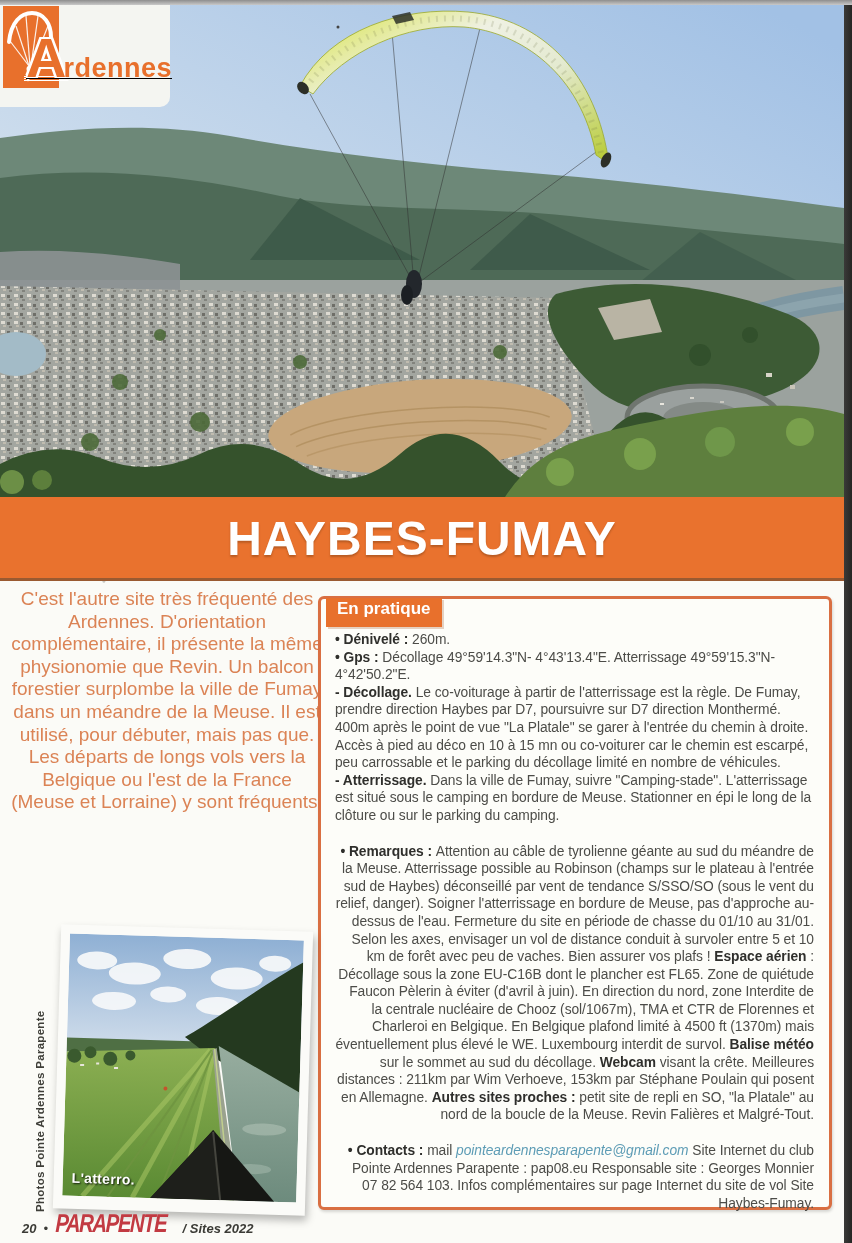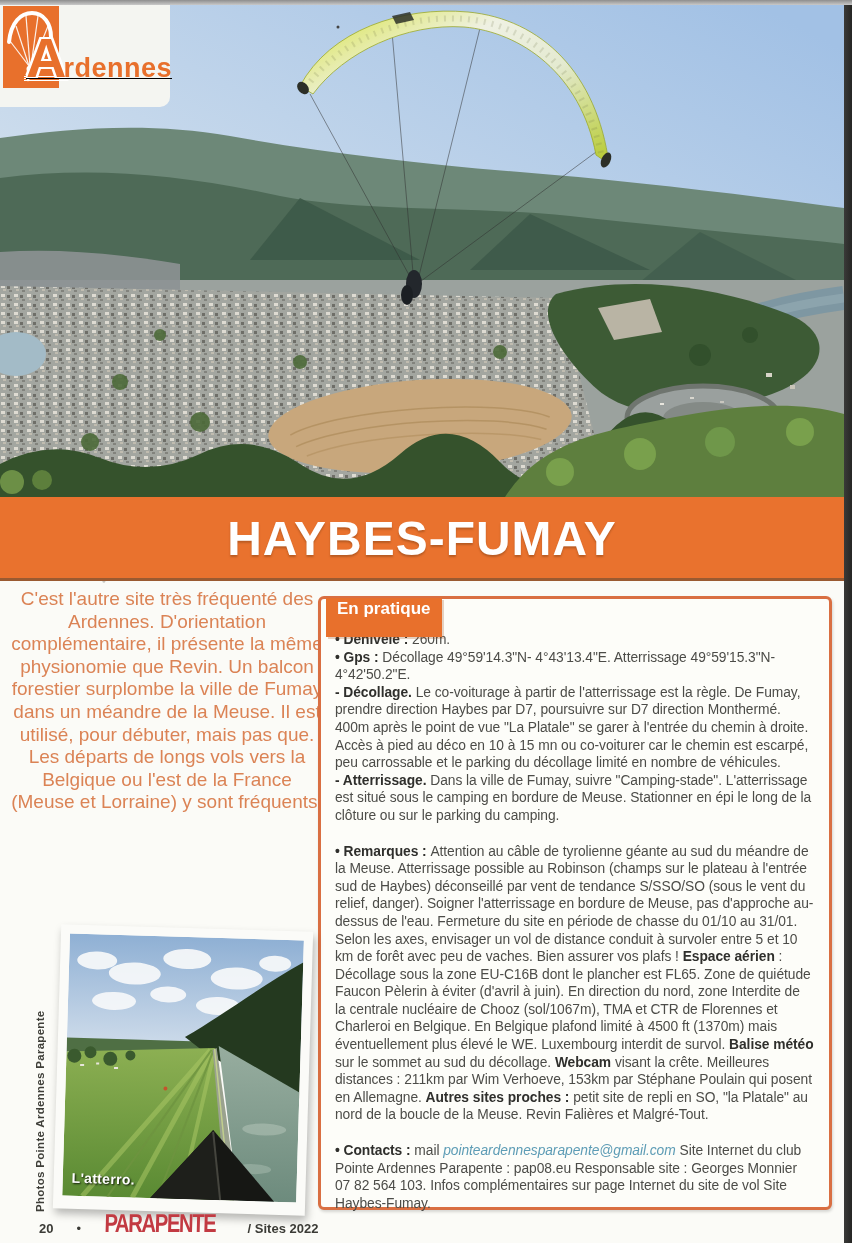--- a/index.html
+++ b/index.html
@@ -52,48 +52,48 @@
   .intro{position:absolute;left:8px;top:588px;width:318px;margin:0;
     text-align:center;color:var(--intro-text-color,#db8355);
     font-size:19px;line-height:22.6px;}
 
   
   .practice{position:absolute;left:318px;top:596px;width:514px;height:614px;
     background:#fdfdf9;border:3px solid #d96f42;border-radius:6px;
     box-sizing:border-box;box-shadow:1px 2px 3px rgba(0,0,0,.15);}
   .practice-tab{position:absolute;left:5px;top:-1px;
     background:var(--accent-orange,#e9753c);color:#fff;
-    font-size:17px;font-weight:bold;padding:1px 11px 18px;
+    font-size:17px;font-weight:bold;padding:1px 11px 8px;
     box-shadow:2px 2px 0 rgba(160,80,30,.25);}
   .practice-content{padding:32px 15px 0 14px;
     font-size:13.8px;line-height:17.6px;color:var(--body-text-color,#4c4c48);
     letter-spacing:-.05px;}
   .pb-para{margin:0;}
-  .pb-para.gap{margin-top:18px;}
+  .pb-para.gap{margin-top:18px;text-align:right;}
   .sb{font-weight:bold;color:var(--bold-text-color,#2f2f2c);}
   .si{font-style:italic;}
   .slink{color:var(--link-color,#5d9cb5);font-style:italic;}
 
   
   .polaroid{position:absolute;left:57px;top:928px;margin:0;
     background:#fbfbf8;padding:9px 9px 13px;transform:rotate(1.7deg);
     box-shadow:2px 5px 9px rgba(0,0,0,.28);}
   .polaroid-inner{position:relative;width:234px;height:262px;}
   .photo-caption{position:absolute;left:9px;bottom:10px;color:#fff;
     font-weight:bold;font-size:14px;letter-spacing:.3px;
     text-shadow:1px 1px 2px rgba(0,0,0,.9);}
 
   
   .credit{position:absolute;left:34px;top:1212px;width:190px;
     transform:rotate(-90deg);transform-origin:0 0;
     font-size:11.5px;font-weight:bold;color:#3e3e38;letter-spacing:.3px;
     white-space:nowrap;}
 
   
-  .footer{position:absolute;left:39px;top:1213px;display:flex;align-items:baseline;gap:23px;}
+  .footer{position:absolute;left:22px;top:1213px;display:flex;align-items:baseline;gap:7px;font-style:italic;}
   .pg-num{font-size:13px;font-weight:bold;color:#3b3b36;}
   .pg-dot{font-size:13px;color:#3b3b36;}
   .mag{display:inline-block;font-size:22px;font-weight:bold;
     color:var(--magazine-red,#c23a42);letter-spacing:-1.5px;
     transform:scale(.92,1.18) skewX(-2deg);transform-origin:left bottom;}
   .edition{font-size:13px;font-weight:bold;color:#3b3b36;}
 </style>
 </head>
 <body>
 

